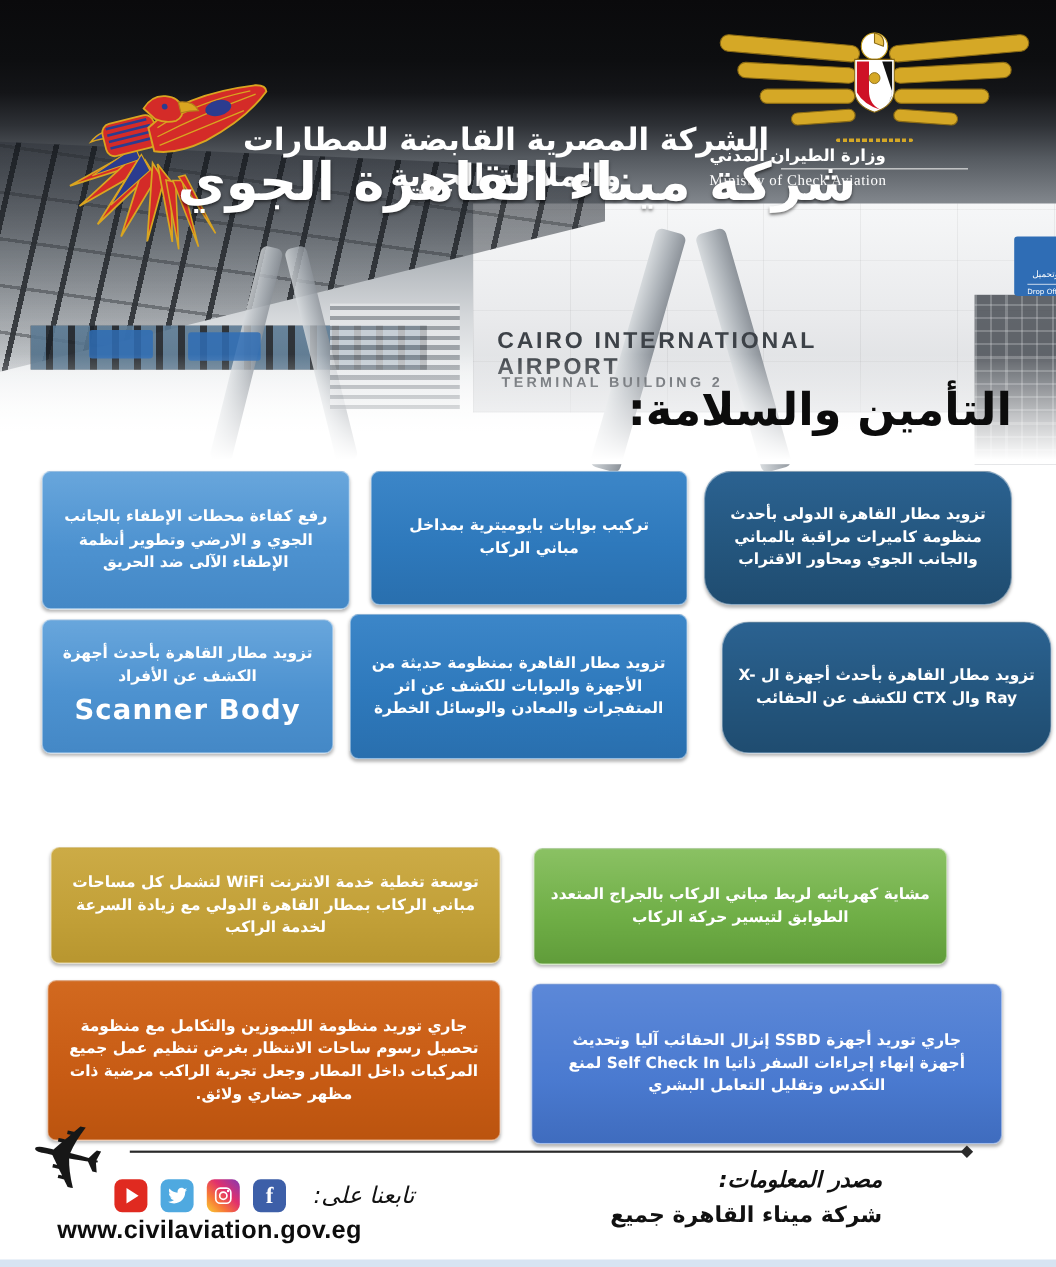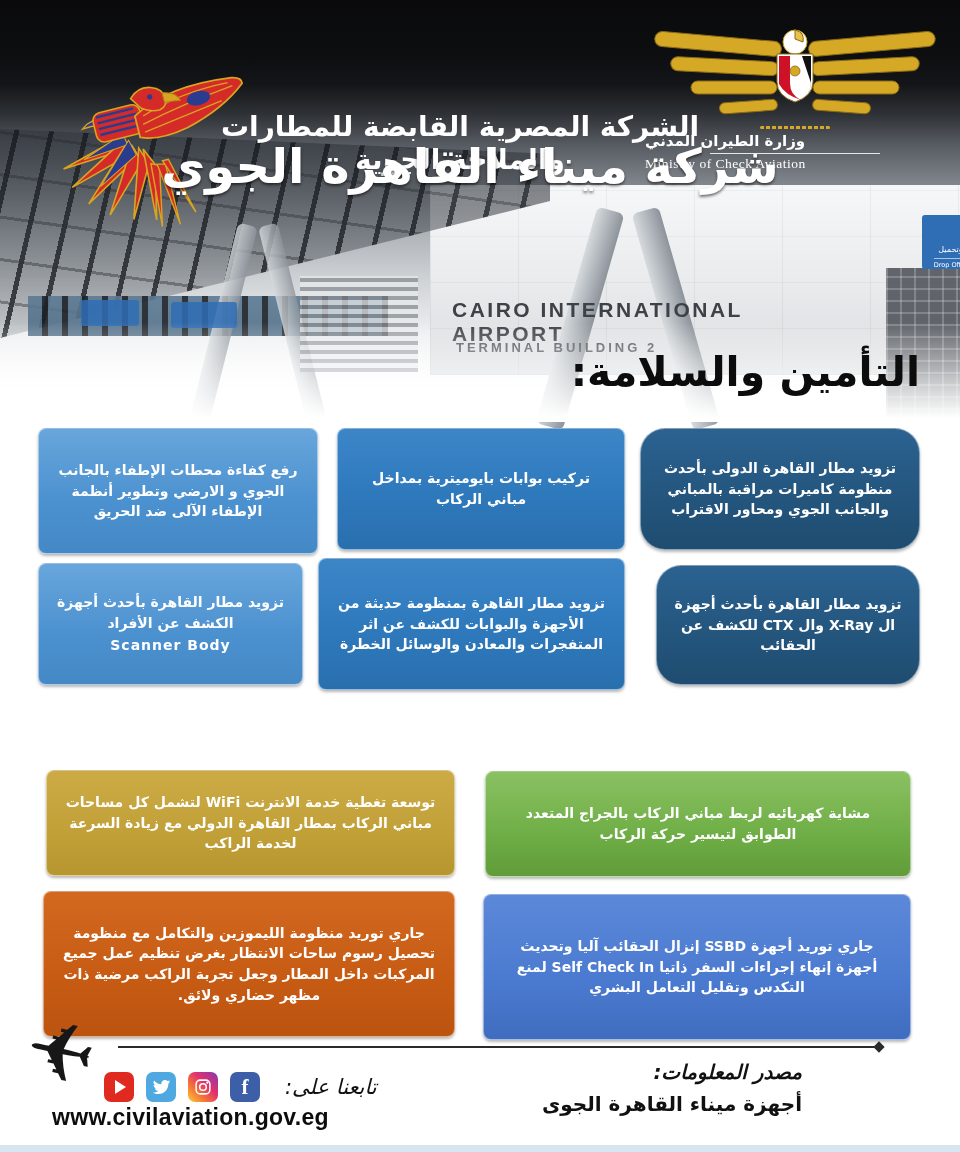--- a/index.html
+++ b/index.html
@@ -66,36 +66,36 @@
   .sec-title{position:absolute;color:#0c0c0c;font-weight:900;}
   .t-security{right:40px;top:348px;font-size:41px;}
   .t-services{right:105px;top:700px;font-size:38px;}
 
   
   .bx{position:absolute;border-radius:8px;color:#fff;font-weight:bold;text-align:center;
     display:flex;flex-direction:column;align-items:center;justify-content:center;
     padding:8px 14px;box-sizing:border-box;border:1px solid rgba(255,255,255,.45);
     box-shadow:0 2px 3px rgba(0,0,0,.28);}
   .bx .boxtext{font-size:14px;line-height:1.48;}
-  .bx .en-line{font-size:14px;margin-top:2px;letter-spacing:1px;}
+  .bx .en-line{font-size:25px;margin-top:2px;letter-spacing:1px;}
   .dark{background:linear-gradient(180deg,#2b6291 0%,#24567e 55%,#1f4c70 100%);border-radius:25px;}
   .med{background:linear-gradient(180deg,#3c86c8 0%,#2e79bc 55%,#296fae 100%);}
   .light{background:linear-gradient(180deg,#68a6dc 0%,#4d92d0 55%,#4488c6 100%);}
   .gold{background:linear-gradient(180deg,#ccab46 0%,#c2a038 60%,#b8962f 100%);}
   .green{background:linear-gradient(180deg,#8ac163 0%,#6fae46 60%,#609c3a 100%);}
   .orange{background:linear-gradient(180deg,#d2691f 0%,#c75b14 60%,#bb540f 100%);}
   .royal{background:linear-gradient(180deg,#5c88d8 0%,#4a7ad0 60%,#3f6cbe 100%);}
   .pos-s1{left:640px;top:428px;width:280px;height:122px;}
   .pos-s2{left:337px;top:428px;width:288px;height:122px;}
   .pos-s3{left:38px;top:428px;width:280px;height:126px;}
-  .pos-s4{left:656px;top:565px;width:264px;height:120px;}
+  .pos-s4{left:656px;top:565px;width:300px;height:120px;}
   .pos-s5{left:318px;top:558px;width:307px;height:132px;}
   .pos-s6{left:38px;top:563px;width:265px;height:122px;}
   .pos-v1{left:46px;top:770px;width:409px;height:106px;}
-  .pos-v2{left:485px;top:771px;width:426px;height:106px;}
+  .pos-v2{left:485px;top:771px;width:376px;height:106px;}
   .pos-v3{left:43px;top:891px;width:412px;height:146px;}
   .pos-v4{left:483px;top:894px;width:428px;height:146px;}
 
   
   .flight-line{position:absolute;left:118px;right:82px;top:1046px;height:2px;background:#2a2a2a;}
   .flight-line::after{content:"";position:absolute;right:-5px;top:-3px;width:8px;height:8px;background:#2a2a2a;transform:rotate(45deg);}
   .plane{position:absolute;left:26px;top:1012px;font-size:82px;color:#171717;
     transform:scaleX(-1) rotate(-12deg);line-height:1;}
   .follow-row{position:absolute;left:104px;top:1072px;display:flex;align-items:center;gap:12px;}
   .sicon{width:30px;height:30px;border-radius:7px;display:flex;align-items:center;justify-content:center;}
@@ -260,17 +260,17 @@
       </svg>
     </div>
     <div class="sicon fb">f</div>
     <div class="follow-label" dir="rtl">تابعنا على:</div>
   </div>
 
   <div class="website">www.civilaviation.gov.eg</div>
 
   <div class="source">
     <div class="source-label" dir="rtl">مصدر المعلومات:</div>
-    <div class="source-value" dir="rtl">أجهزة ميناء القاهرة الجوى</div>
+    <div class="source-value" dir="rtl">شركة ميناء القاهرة جميع</div>
   </div>
 
   <div class="bottom-strip"></div>
 </div>
 
 </body></html>

